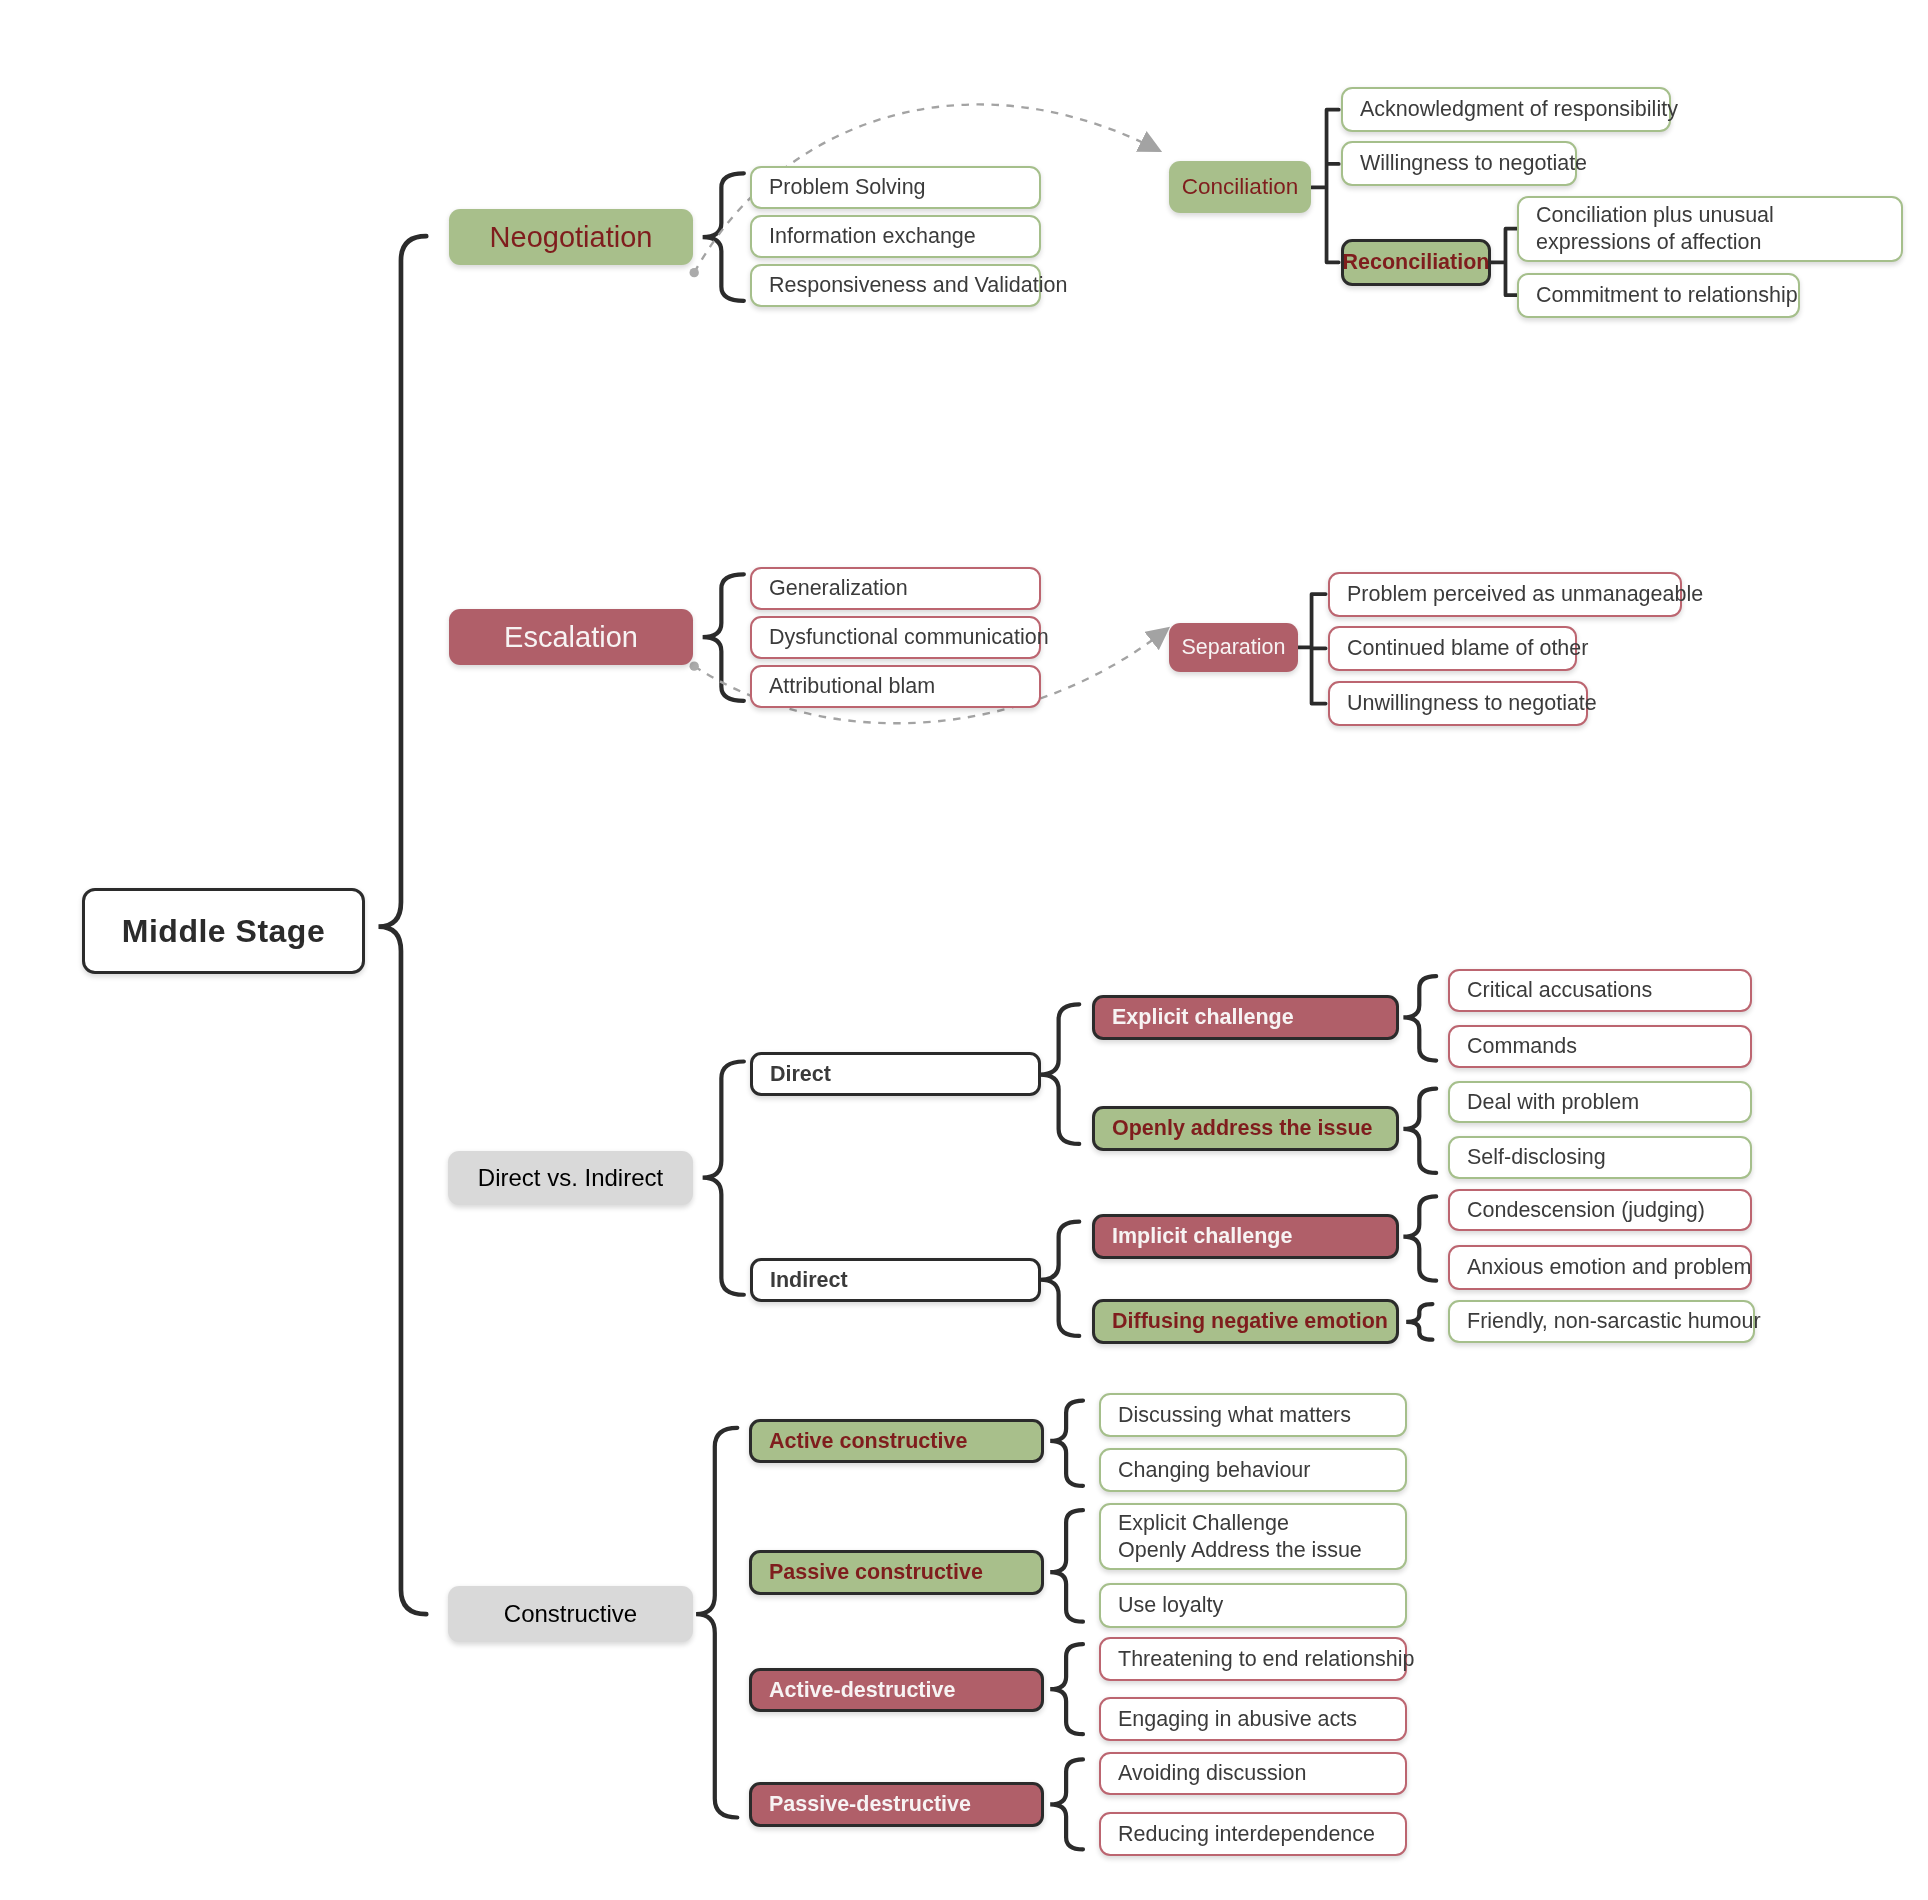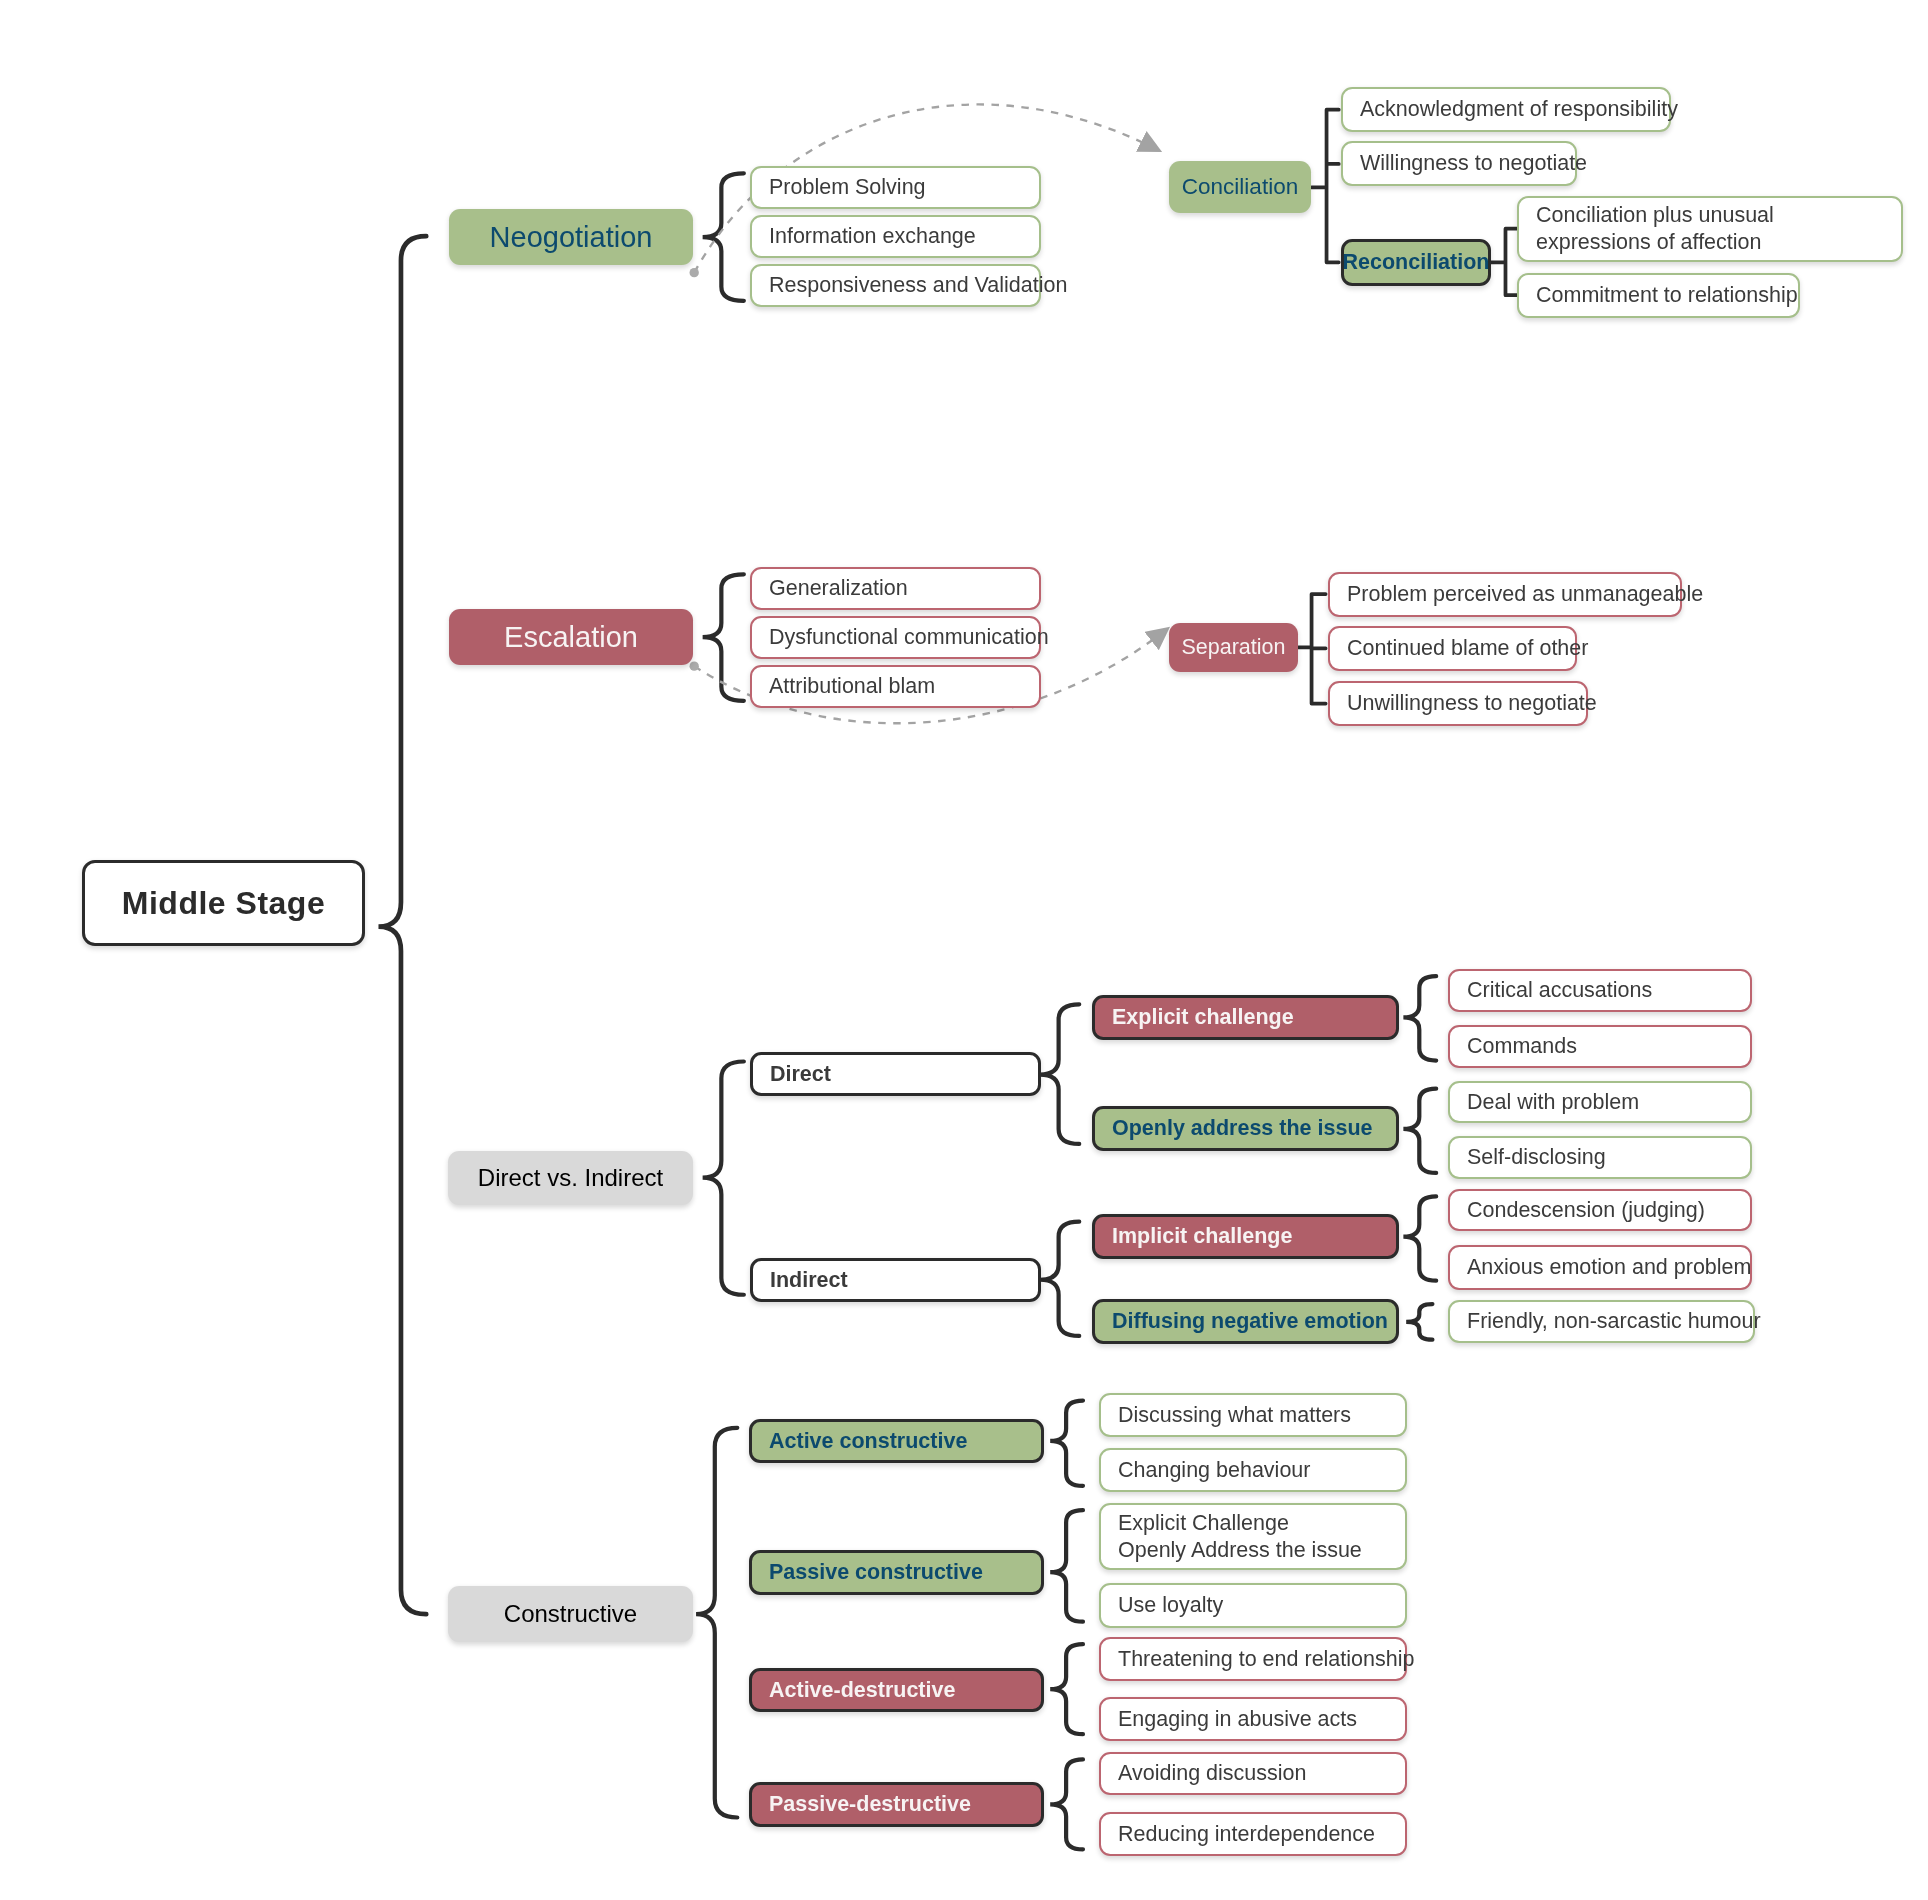--- a/index.html
+++ b/index.html
@@ -15,21 +15,21 @@
   .node{
     position:absolute;box-sizing:border-box;display:flex;align-items:center;
     background:#ffffff;border-radius:11.2px;font-size:21.5px;line-height:1.25;
     padding:8px 17px;box-shadow:0 2.8px 5.6px rgba(0,0,0,0.15);white-space:nowrap;
   }
   .center{justify-content:center;padding:0 5.6px;}
   .root-box{
     border:3.7px solid #2b2b2b;border-radius:13px;font-weight:bold;font-size:32px;
     justify-content:center;color:#2b2b2b;letter-spacing:0.5px;
   }
-  .fillg{background:#a8bf8b;border:none;color:#0c4a6e;}
+  .fillg{background:#a8bf8b;border:none;color:#7f1d1d;}
   .fillr{background:#b05f69;border:none;color:#f7f3f3;}
   .gray{background:#d9d9d9;border:none;color:#000000;text-align:center;}
   .outlined{border:3.7px solid #2b2b2b;font-weight:bold;}
   .leafg{border:2.8px solid #a5bf8b;}
   .leafr{border:2.8px solid #bc6570;}
   .lvl1{font-size:29px;}
   .lvl1g{font-size:24px;}
   .small{font-size:22.5px;}
   .two-line{white-space:pre-line;}
 </style>
@@ -77,21 +77,21 @@
   <path class="elbow" d="M 1591 280 L 1607 280 M 1607 244 L 1607 315 M 1607 244 L 1619 244 M 1607 315 L 1619 315"></path>
 
   <path class="elbow" d="M 1386 691 L 1400 691 M 1400 634 L 1400 751 M 1400 634 L 1415 634 M 1400 692 L 1415 692 M 1400 751 L 1415 751"></path>
 
   <path class="dashed" marker-end="url(#arrow)" d="M 741 291 C 830 130, 1030 55, 1236 160"></path>
   <circle cx="741" cy="291" r="5" fill="#ababab"></circle>
   <path class="dashed" marker-end="url(#arrow)" d="M 741 711 C 880 802, 1090 793, 1245 672"></path>
   <circle cx="741" cy="711" r="5" fill="#ababab"></circle>
 </svg>
 
-<div class="node root-box" style="left:82px;top:860px;width:283px;height:86px">Middle Stage</div>
+<div class="node root-box" style="left:82px;top:888px;width:283px;height:86px">Middle Stage</div>
 
 <div class="node fillg lvl1 center" style="left:449px;top:209px;width:244px;height:56px">Neogotiation</div>
 <div class="node leafg" style="left:750px;top:166px;width:291px;height:43px">Problem Solving</div>
 <div class="node leafg" style="left:750px;top:215px;width:291px;height:43px">Information exchange</div>
 <div class="node leafg" style="left:750px;top:264px;width:291px;height:43px">Responsiveness and Validation</div>
 
 <div class="node fillg small center" style="left:1169px;top:161px;width:142px;height:52px">Conciliation</div>
 <div class="node leafg" style="left:1341px;top:87px;width:330px;height:45px">Acknowledgment of responsibility</div>
 <div class="node leafg" style="left:1341px;top:141px;width:236px;height:45px">Willingness to negotiate</div>
 <div class="node fillg outlined center" style="left:1341px;top:239px;width:150px;height:47px;font-size:21.5px">Reconciliation</div>

